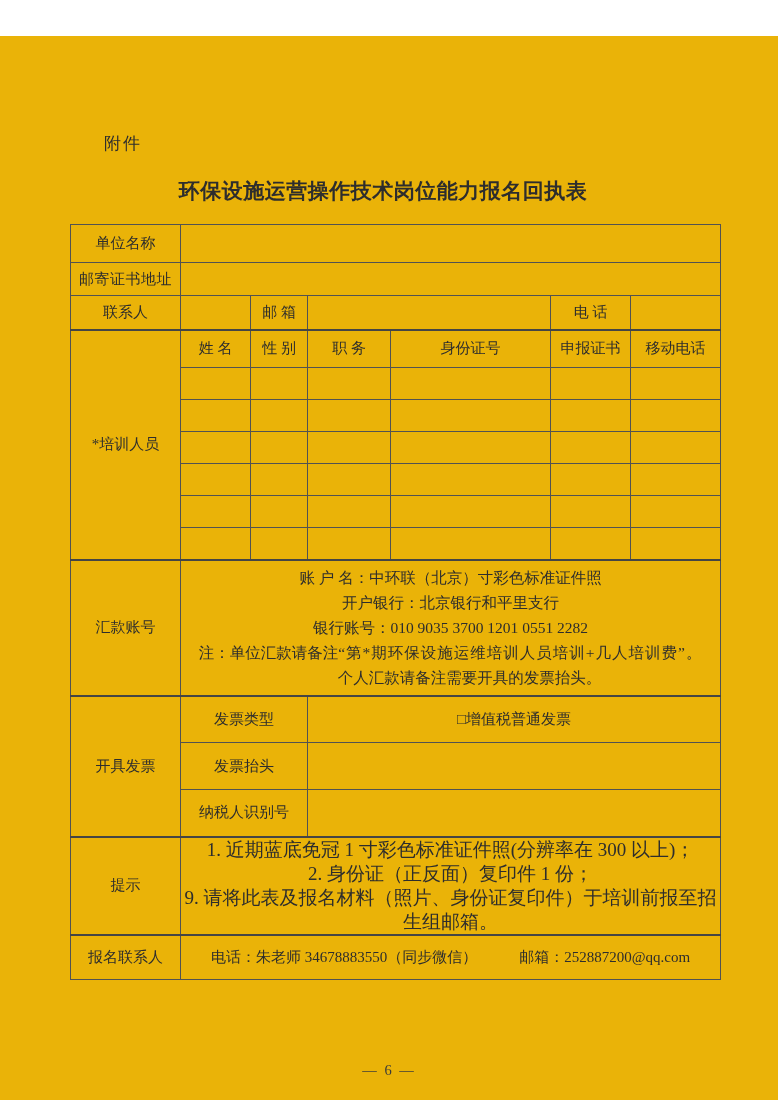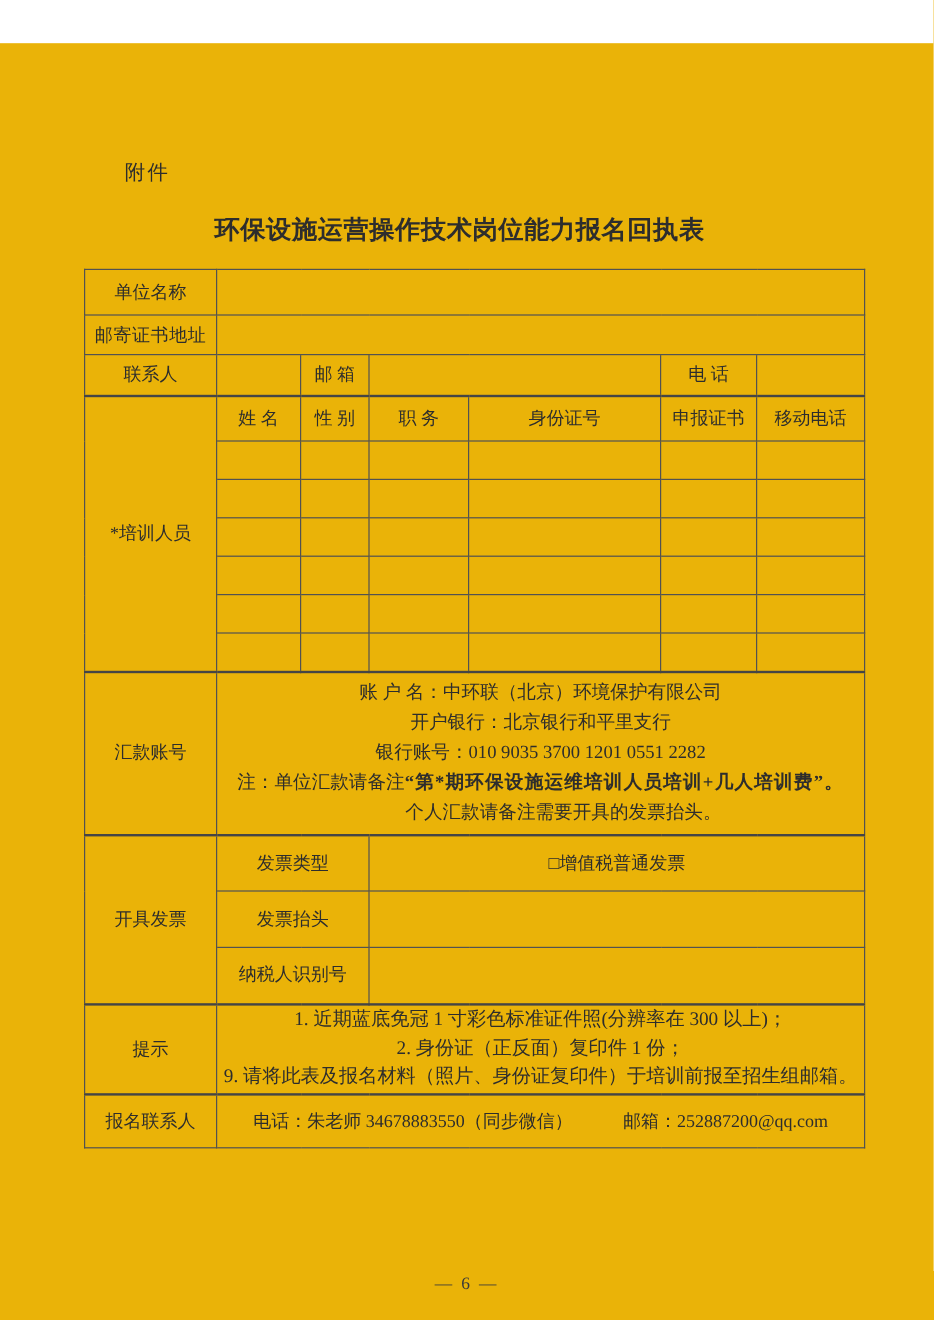--- a/index.html
+++ b/index.html
@@ -45,23 +45,23 @@
   tr.r-signup  { height:45px; }
   
   tr.r-thead td, tr.r-remit td, tr.r-inv1 td, tr.r-tips td, tr.r-signup td { border-top-width:2px; border-top-color:#454545; }
   table.form { border:1px solid #454545; }
   td.mail-label { font-size:14.5px; letter-spacing:0.5px; padding:0; }
   td.left-block {
     text-align:left; padding:6px 8px 6px 9px;
   }
   .remit-line { line-height:25px; font-size:15.5px; }
   .remit-note { line-height:25px; font-size:15.5px; }
-  .remit-note .em { font-weight:bold; letter-spacing:1px; }
+  .remit-note .em { font-weight:normal; letter-spacing:1px; }
   .remit-note2 { line-height:25px; font-size:15.5px; padding-left:38px; }
-  .tips-line { line-height:24px; font-size:16px; }
+  .tips-line { line-height:24px; font-size:19px; }
   .signup-cell { font-size:15px; }
   .signup-cell .sp { display:inline-block; }
   .signup-cell .gap { display:inline-block; width:42px; }
   .footer-note {
     position:absolute; left:0; top:936px; width:778px;
     text-align:center; font-size:15.5px; line-height:26px;
   }
   .page-number {
     position:absolute; left:0; top:1026px; width:778px;
     text-align:center; font-size:14.5px; letter-spacing:2px; color:#3a3a3a;
@@ -166,21 +166,21 @@
           <td></td>
           <td></td>
           <td></td>
           <td></td>
           <td></td>
     </tr>
 
     <tr class="r-remit">
       <td>汇款账号</td>
       <td colspan="6" class="left-block">
-        <div class="remit-line">账 户 名：中环联（北京）环境保护有限公司</div>
+        <div class="remit-line">账 户 名：中环联（北京）寸彩色标准证件照</div>
         <div class="remit-line">开户银行：北京银行和平里支行</div>
         <div class="remit-line">银行账号：010 9035 3700 1201 0551 2282</div>
         <div class="remit-note"><span>注：单位汇款请备注</span><span class="em">“第*期环保设施运维培训人员培训+几人培训费”。</span></div>
         <div class="remit-note2">个人汇款请备注需要开具的发票抬头。</div>
       </td>
     </tr>
 
     <tr class="r-inv r-inv1">
       <td rowspan="3">开具发票</td>
       <td colspan="2">发票类型</td>

